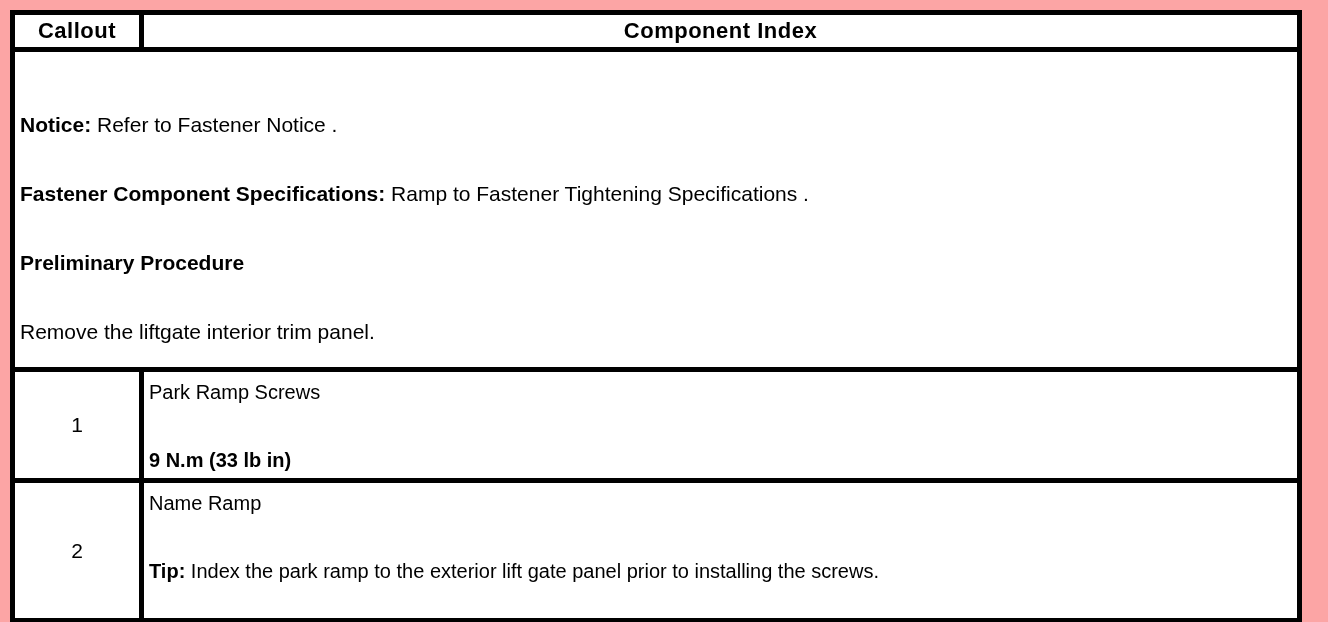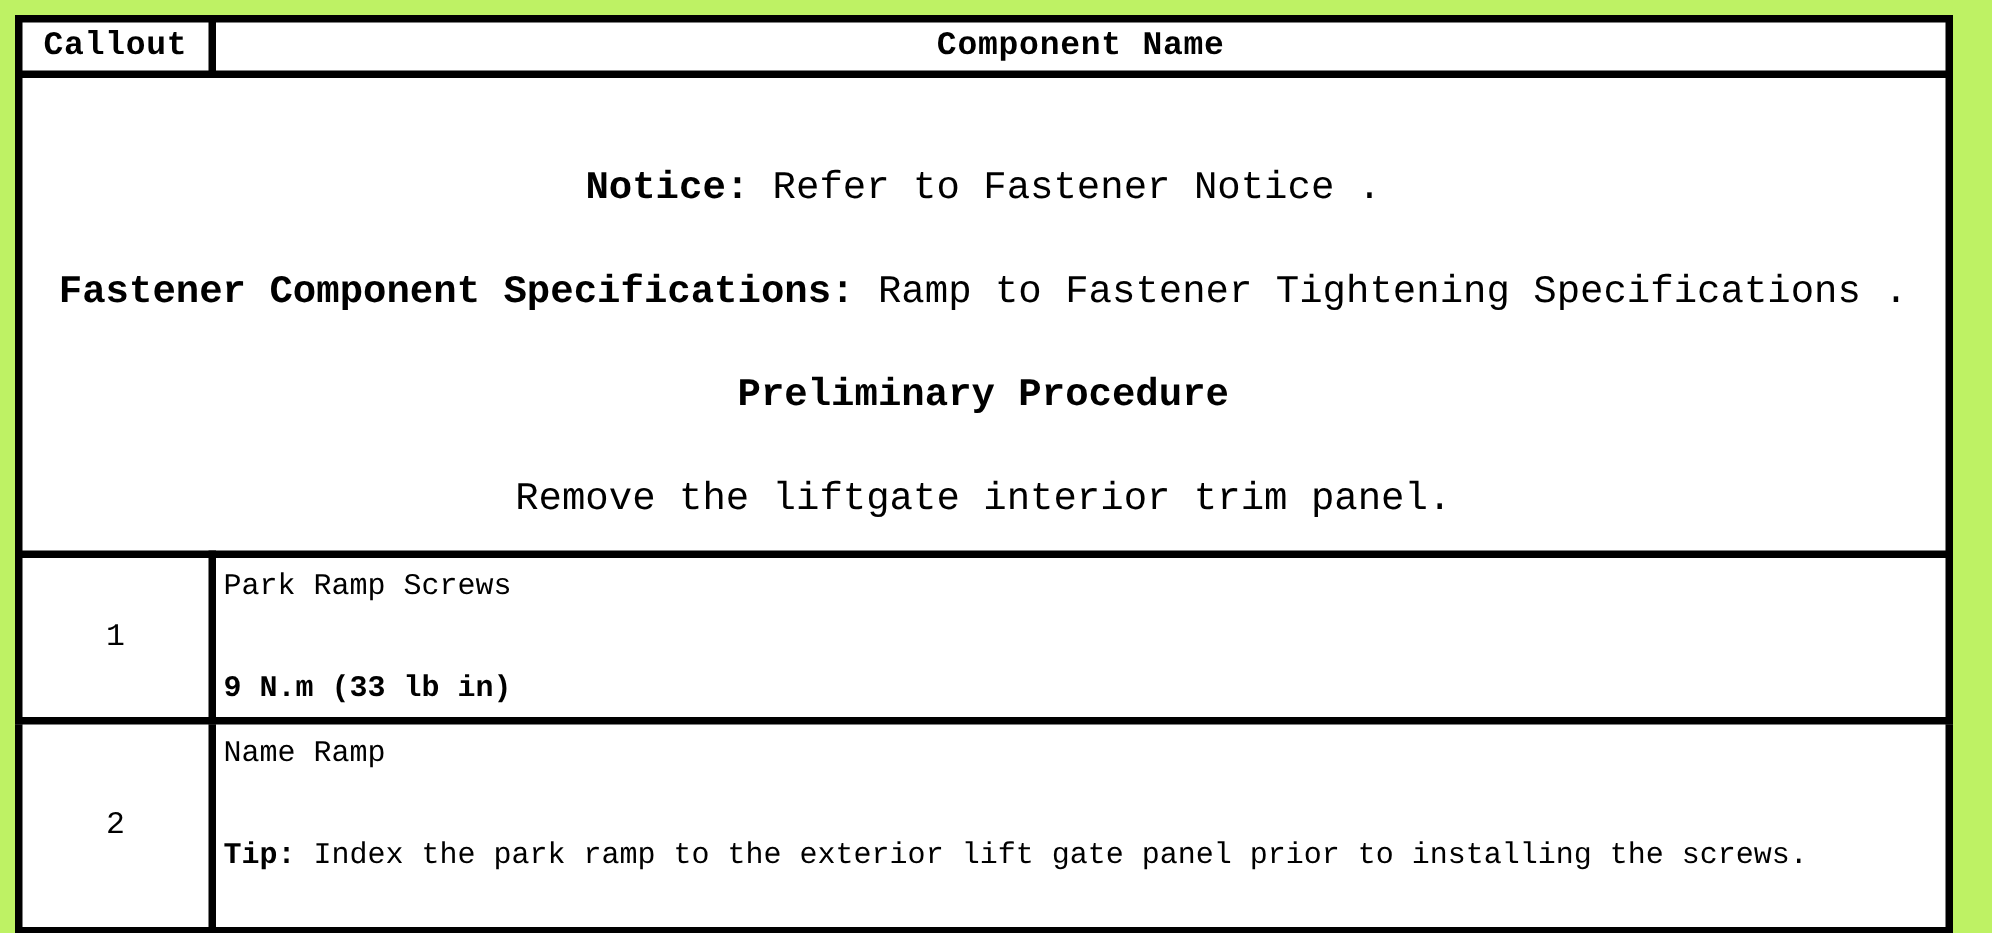--- a/index.html
+++ b/index.html
@@ -9,23 +9,22 @@
     width: 1328px;
     height: 622px;
     font-family: "Liberation Sans", sans-serif;
     color: #000000;
     -webkit-font-smoothing: none;
   }
   .page {
     position: relative;
     width: 1328px;
     height: 622px;
-    background: #bef264;
+    background: #fca5a5;
     overflow: hidden;
-    font-family: Liberation Mono, monospace;
   }
   table.callout-table {
     border-collapse: collapse;
     table-layout: fixed;
     width: 1292px;
     margin: 10px 0 0 10px;
     background: #ffffff;
   }
   table.callout-table th,
   table.callout-table td {
@@ -47,23 +46,22 @@
   }
   td.component-cell-divider {
     border-left-width: 6px;
   }
   td.notes-cell {
     padding: 60px 6px 8px 5px;
     vertical-align: top;
   }
   .para {
     margin: 0 0 43px 0;
-    font-size: 26px;
+    font-size: 21px;
     line-height: 26px;
-    text-align: center;
   }
   .para:last-child {
     margin-bottom: 14px;
   }
   .b {
     font-weight: bold;
   }
   td.callout-cell {
     text-align: center;
     vertical-align: middle;
@@ -87,21 +85,21 @@
   }
 </style>
 </head>
 <body>
 
 <div class="page">
   <table class="callout-table">
     <thead>
       <tr>
         <th class="col-callout">Callout</th>
-        <th class="col-component component-cell-divider">Component Name</th>
+        <th class="col-component component-cell-divider">Component Index</th>
       </tr>
     </thead>
     <tbody>
       <tr>
         <td colspan="2" class="notes-cell">
           <p class="para"><span class="b">Notice:</span><span> Refer to Fastener Notice .</span></p>
           <p class="para"><span class="b">Fastener Component Specifications:</span><span> Ramp to Fastener Tightening Specifications .</span></p>
           <p class="para b">Preliminary Procedure</p>
           <p class="para">Remove the liftgate interior trim panel.</p>
         </td>

